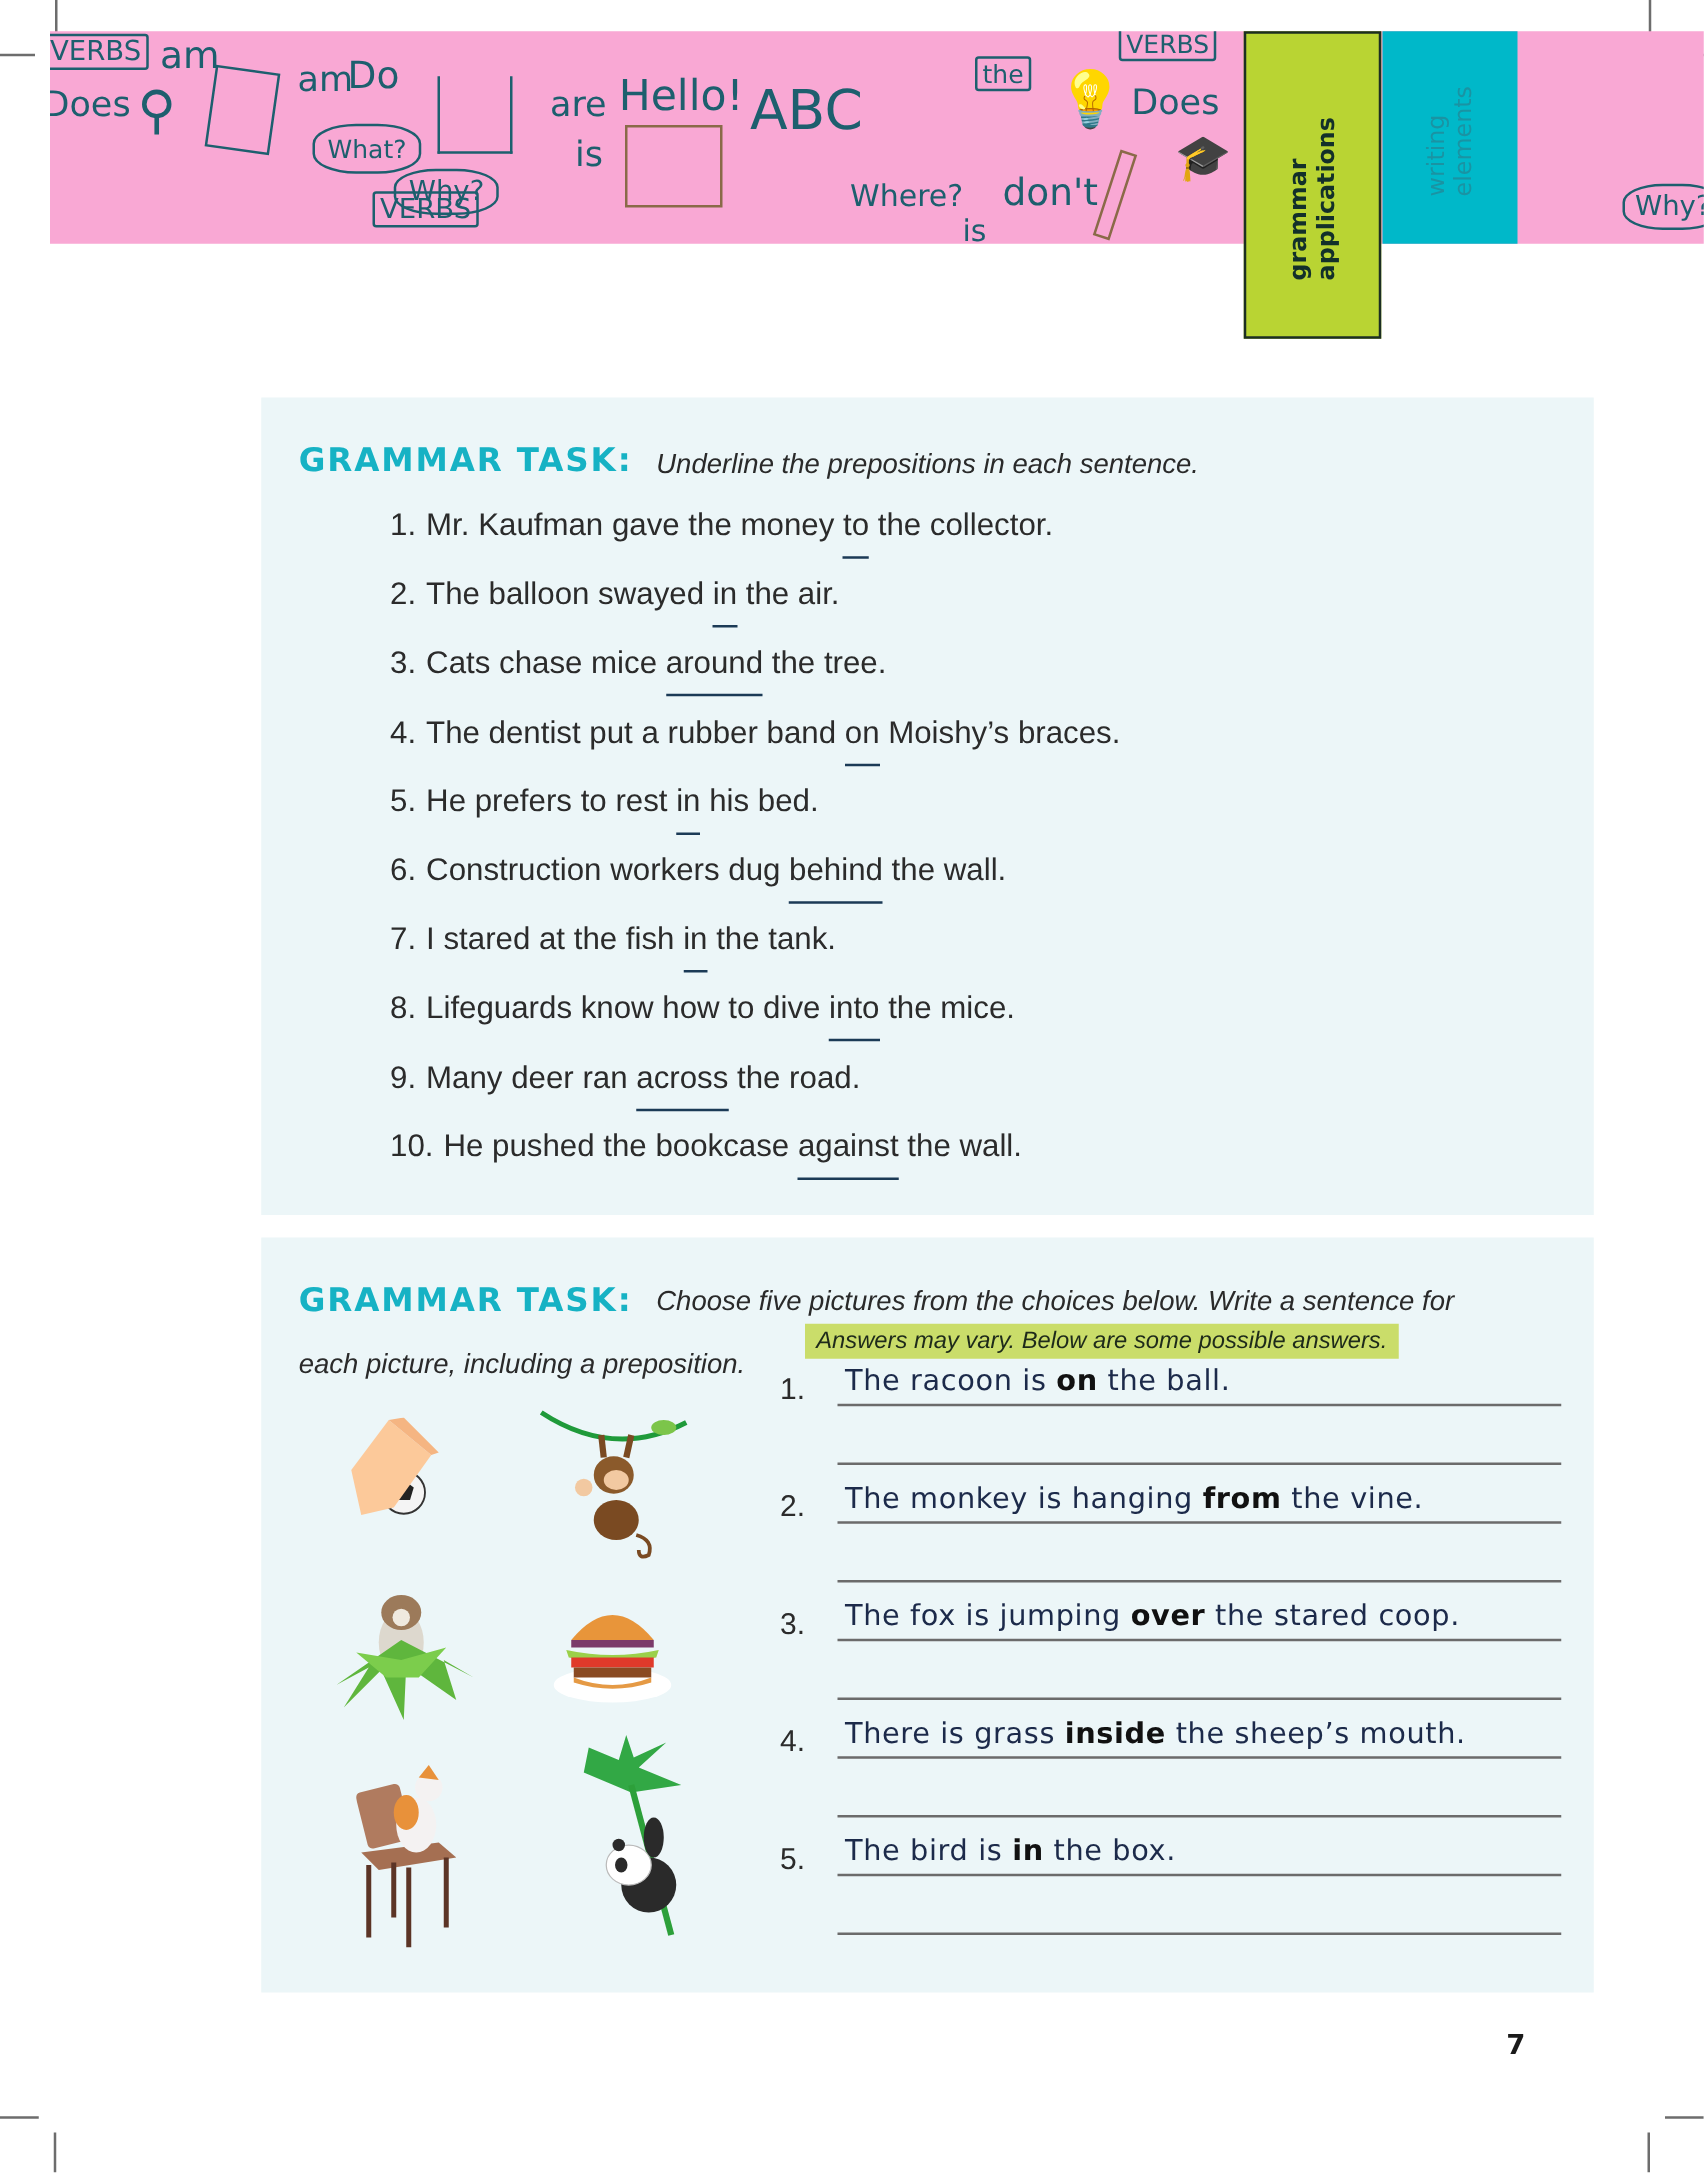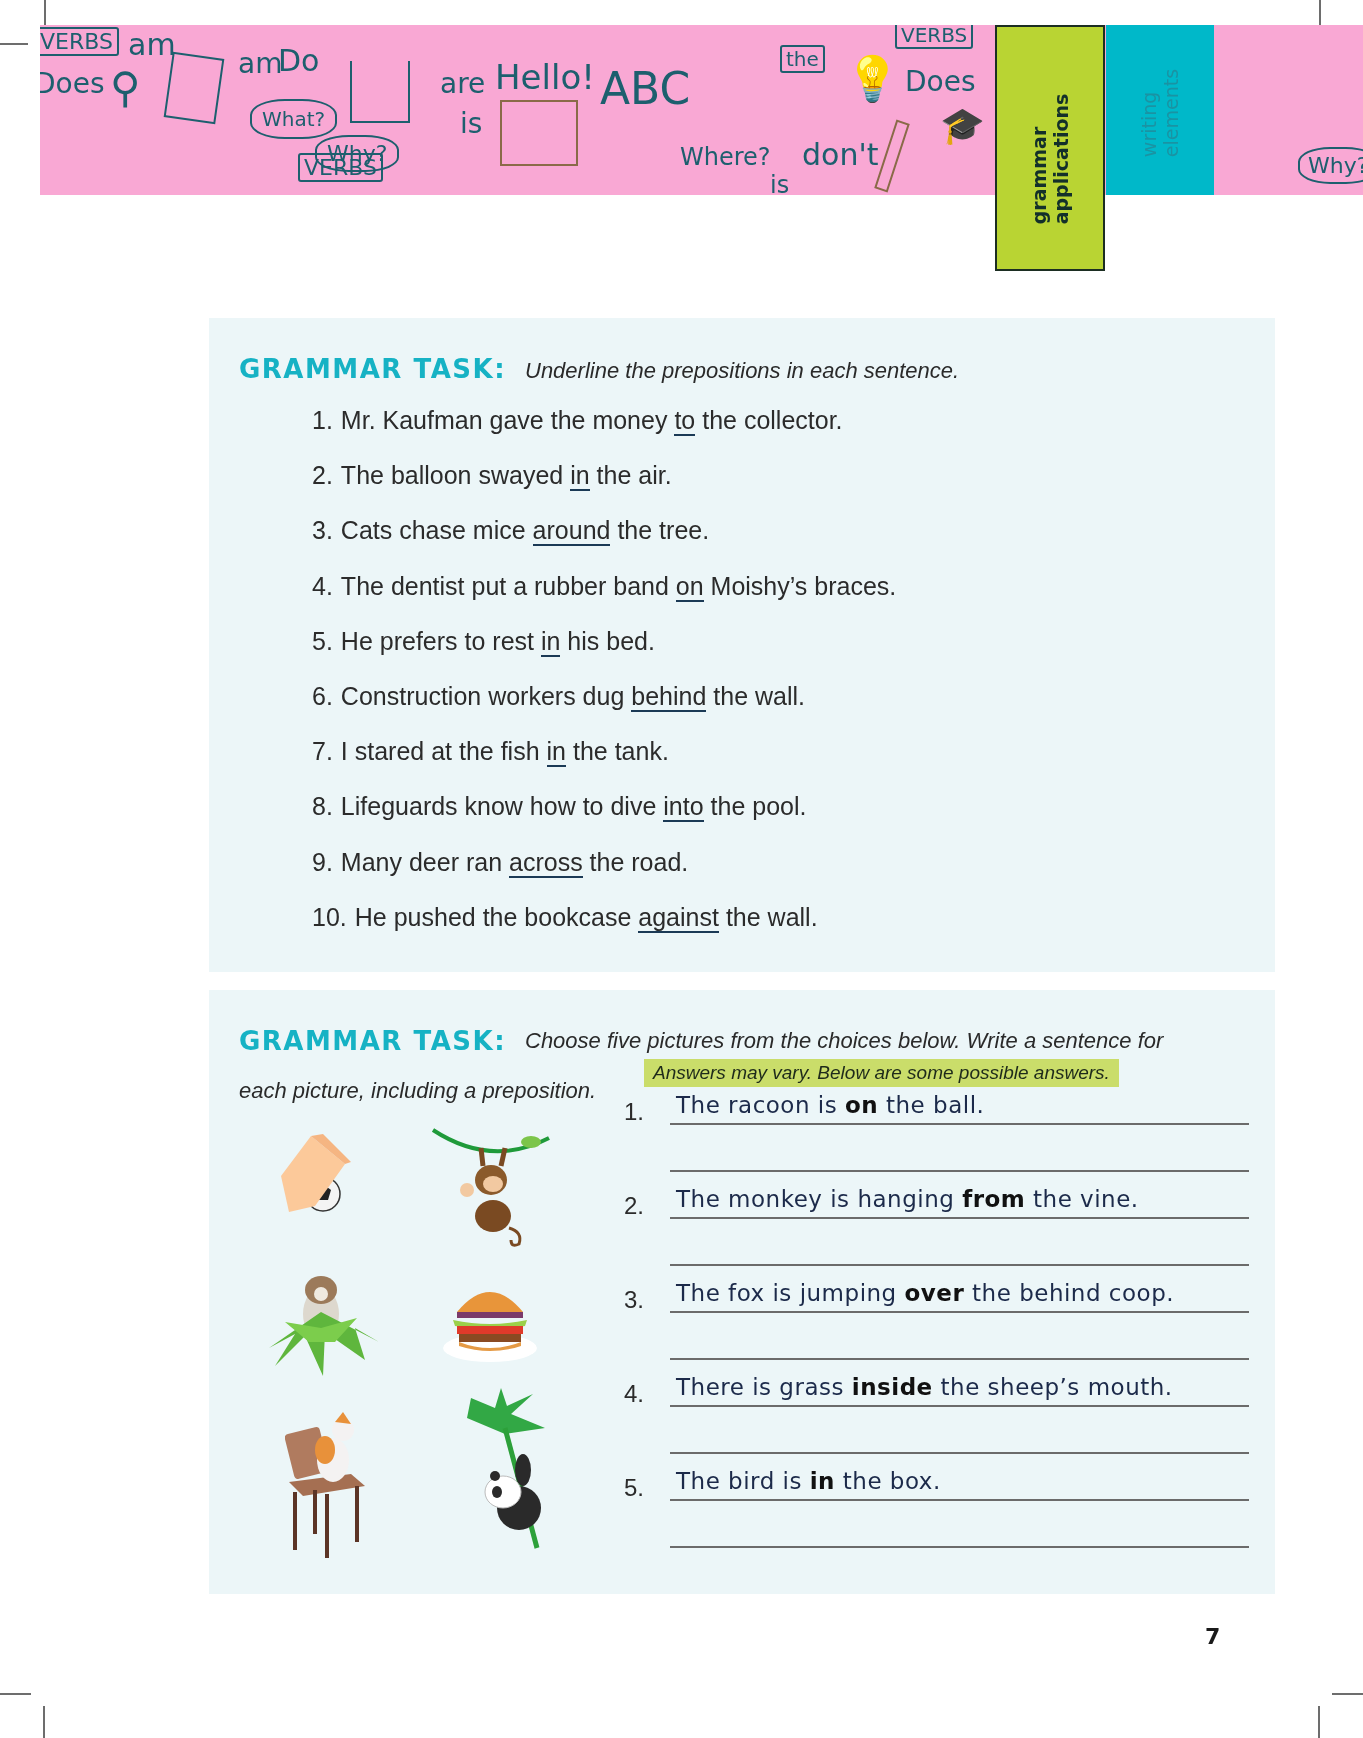--- a/index.html
+++ b/index.html
@@ -51,21 +51,21 @@
   .panel-1 .instructions { position: absolute; left: 316px; top: 40px; }
 
   .sentence-list { position: absolute; left: 103px; top: 88px; list-style: none; }
   .sentence {
     height: 55.2px; font-size: 25px; color: #2b2b2b;
     font-family: "Liberation Sans", sans-serif; white-space: nowrap;
   }
   .sentence .num { display: inline-block; margin-right: 8px; }
   .sentence u {
     text-decoration: none; border-bottom: 2.5px solid #1b3a56;
-    padding-bottom: 0;
+    padding-bottom: 11px;
   }
 
   .panel-2 .task-heading { top: 36px; }
   .panel-2 .instr-line1 { position: absolute; left: 316px; top: 38px; }
   .panel-2 .instr-line2 { position: absolute; left: 30px; top: 88px; }
   .answer-note {
     position: absolute; left: 435px; top: 69px;
     background: #cadd6a; padding: 3px 9px; font-style: italic;
     font-size: 19px; color: #1e2a1a; text-align: center;
   }
@@ -155,21 +155,21 @@
   <div class="task-heading" style="top:36px;">GRAMMAR TASK:</div>
   <div class="instructions">Underline the prepositions in each sentence.</div>
   <ol class="sentence-list">
     <li class="sentence"><span class="num">1.</span><span>Mr. Kaufman gave the money </span><u>to</u><span> the collector.</span></li>
     <li class="sentence"><span class="num">2.</span><span>The balloon swayed </span><u>in</u><span> the air.</span></li>
     <li class="sentence"><span class="num">3.</span><span>Cats chase mice </span><u>around</u><span> the tree.</span></li>
     <li class="sentence"><span class="num">4.</span><span>The dentist put a rubber band </span><u>on</u><span> Moishy’s braces.</span></li>
     <li class="sentence"><span class="num">5.</span><span>He prefers to rest </span><u>in</u><span> his bed.</span></li>
     <li class="sentence"><span class="num">6.</span><span>Construction workers dug </span><u>behind</u><span> the wall.</span></li>
     <li class="sentence"><span class="num">7.</span><span>I stared at the fish </span><u>in</u><span> the tank.</span></li>
-    <li class="sentence"><span class="num">8.</span><span>Lifeguards know how to dive </span><u>into</u><span> the pool.</span></li>
+    <li class="sentence"><span class="num">8.</span><span>Lifeguards know how to dive </span><u>into</u><span> the mice.</span></li>
     <li class="sentence"><span class="num">9.</span><span>Many deer ran </span><u>across</u><span> the road.</span></li>
     <li class="sentence"><span class="num">10.</span><span>He pushed the bookcase </span><u>against</u><span> the wall.</span></li>
   </ol>
 </section>
 
 <section class="panel panel-2">
   <div class="task-heading">GRAMMAR TASK:</div>
   <div class="instructions instr-line1">Choose five pictures from the choices below. Write a sentence for</div>
   <div class="instructions instr-line2">each picture, including a preposition.</div>
   <div class="answer-note">Answers may vary. Below are some possible answers.</div>
@@ -249,21 +249,21 @@
       <div class="a-line2"></div>
     </div>
     <div class="answer">
       <span class="a-num">2.</span>
       <div class="a-text"><span>The monkey is hanging </span><b>from</b><span> the vine.</span></div>
       <div class="a-line"></div>
       <div class="a-line2"></div>
     </div>
     <div class="answer">
       <span class="a-num">3.</span>
-      <div class="a-text"><span>The fox is jumping </span><b>over</b><span> the behind coop.</span></div>
+      <div class="a-text"><span>The fox is jumping </span><b>over</b><span> the stared coop.</span></div>
       <div class="a-line"></div>
       <div class="a-line2"></div>
     </div>
     <div class="answer">
       <span class="a-num">4.</span>
       <div class="a-text"><span>There is grass </span><b>inside</b><span> the sheep’s mouth.</span></div>
       <div class="a-line"></div>
       <div class="a-line2"></div>
     </div>
     <div class="answer">

